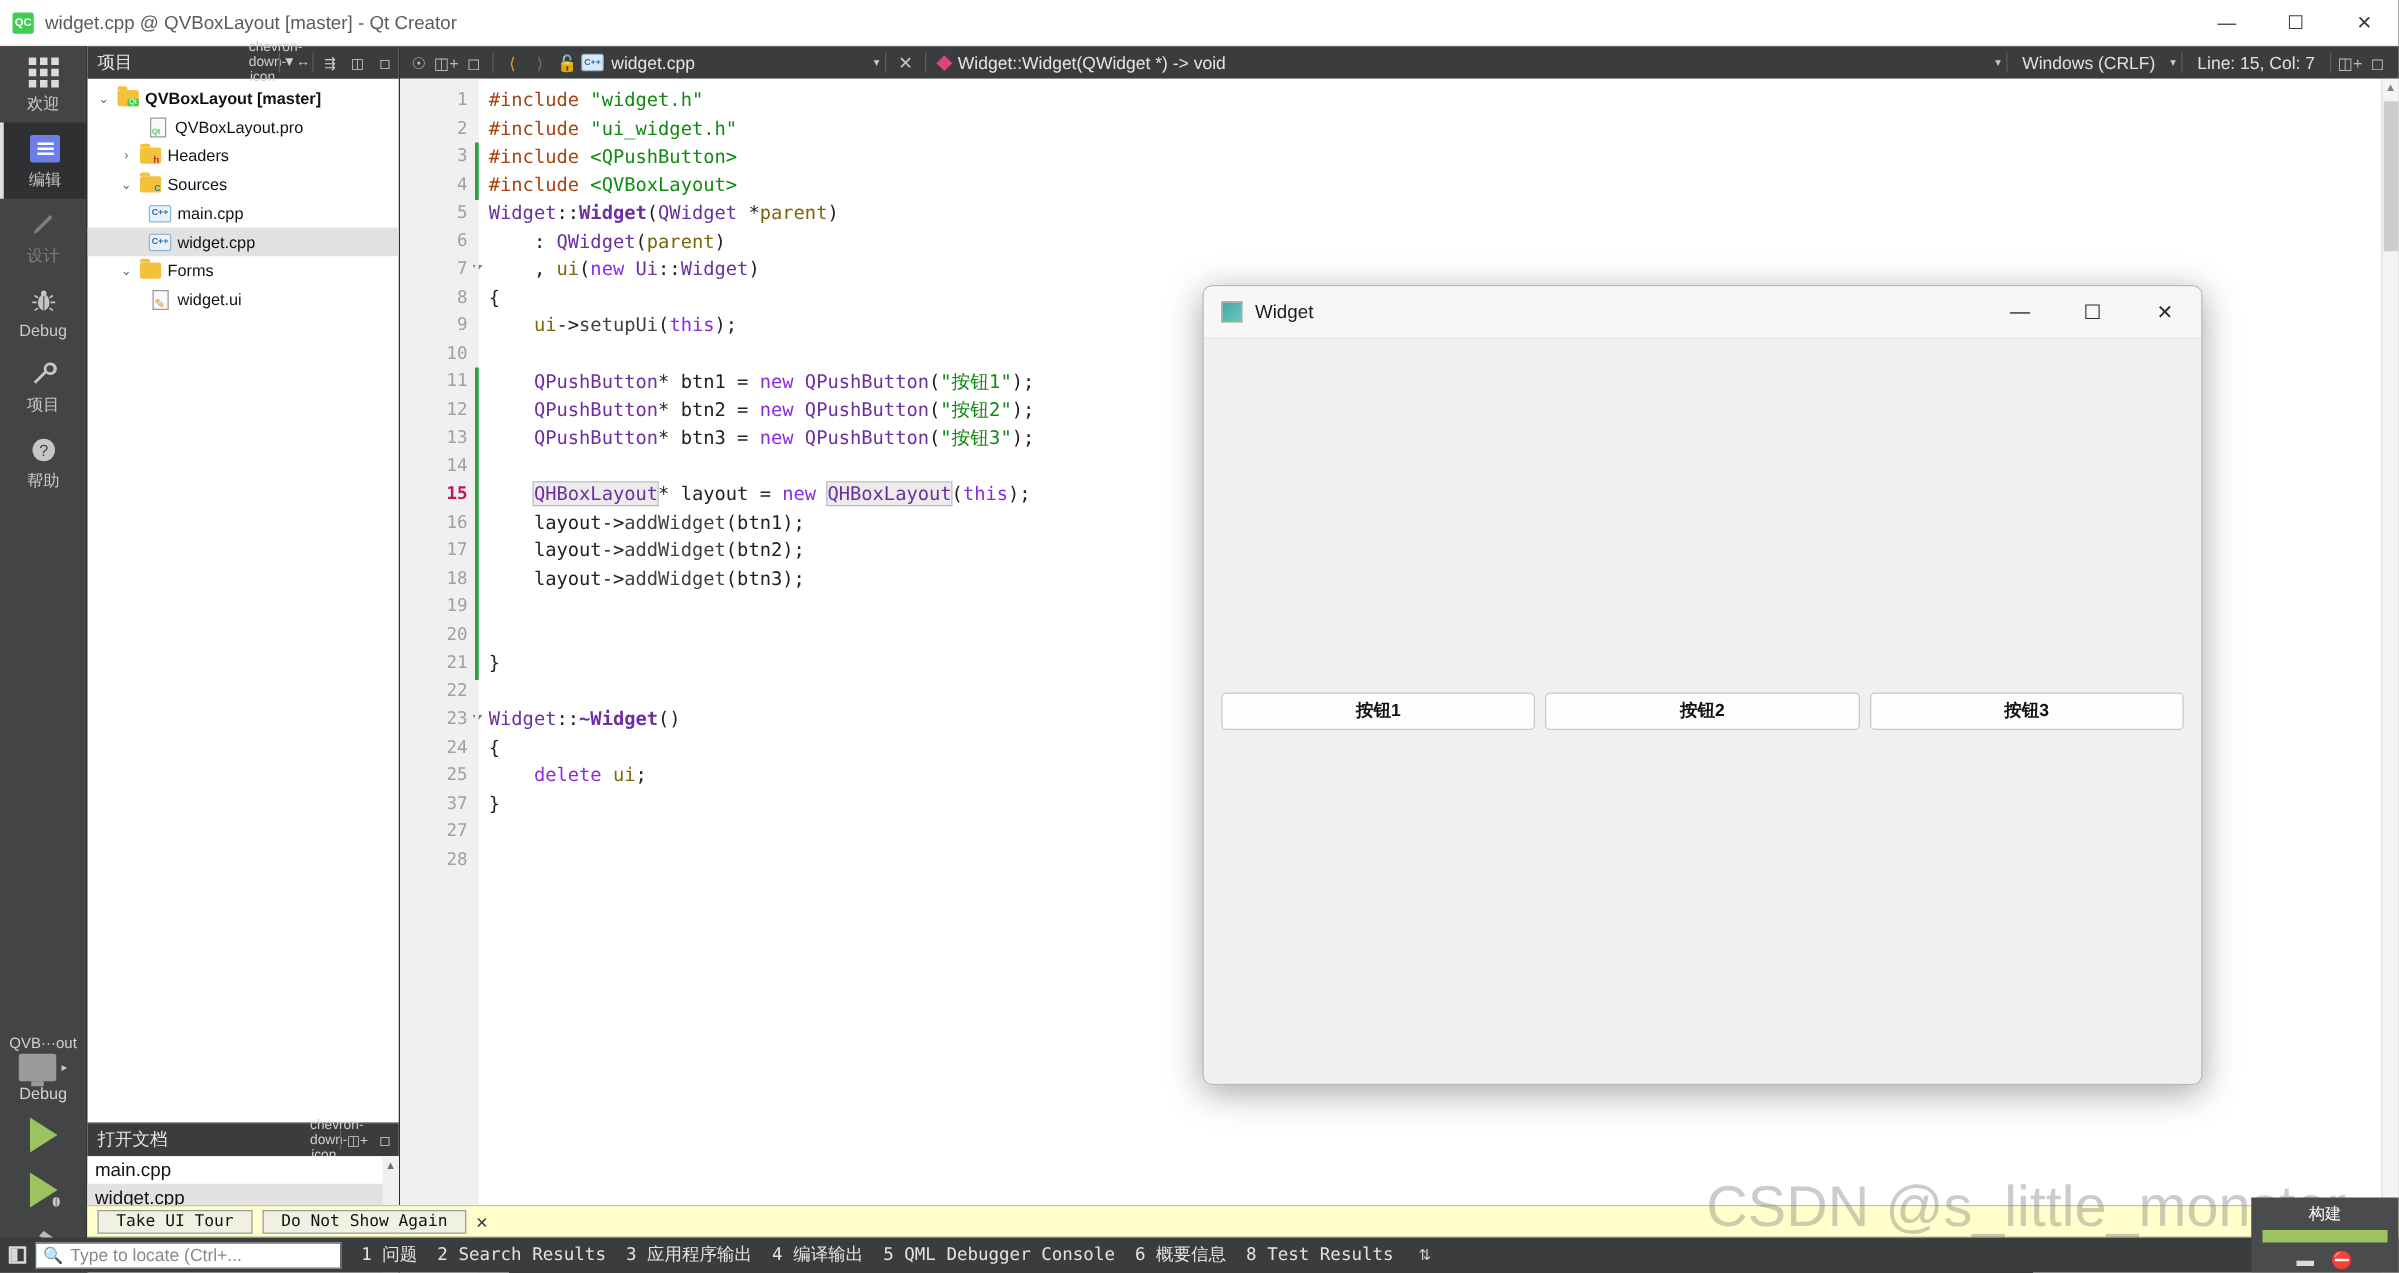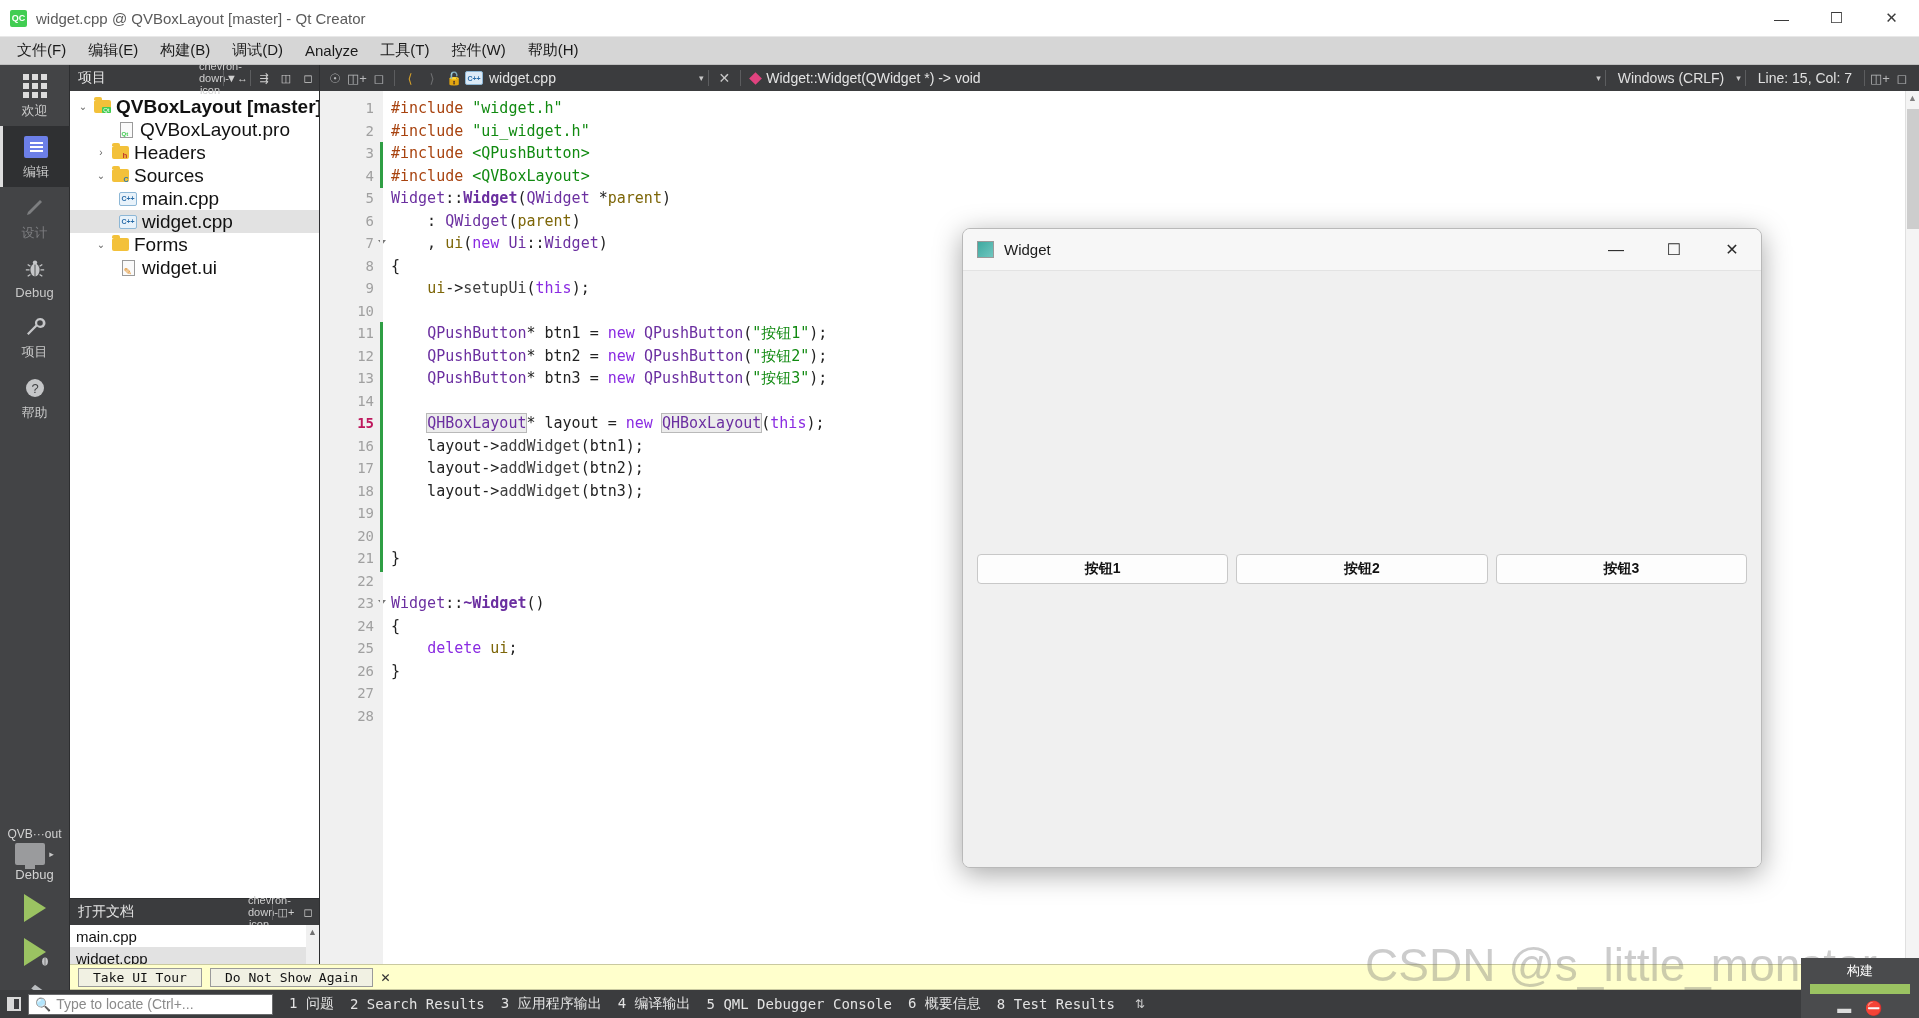--- a/index.html
+++ b/index.html
@@ -105,21 +105,21 @@
   .folder.h:after { content:"h"; position:absolute; right:1px; bottom:-1px; font-size:8px; color:#c0392b; font-weight:bold;}
   .folder.cpp:after { content:"C"; position:absolute; right:0px; bottom:-1px; font-size:7px; color:#2a7ab0; font-weight:bold;}
   .folder.forms { background:#f3c13a; }
   .filedoc { width: 13px; height: 16px; background:#fafafa; border:1px solid #9a9a9a; position: relative; }
   .filedoc.pro:after { content:"Qt"; position:absolute; left:1px; bottom:0; font-size:6px; color:#41cd52; font-weight:bold; }
   .filedoc.ui:after { content:"✎"; position:absolute; left:1px; bottom:-2px; font-size:10px; color:#e08a1e; }
   .cppicon {
     width: 18px; height: 14px; background:#e8f2fa; border:1px solid #8db7d6; border-radius:2px;
     font-size: 7px; color:#2a6ca8; display:flex; align-items:center; justify-content:center; font-weight:bold;
   }
-  .tlabel { font-size: 19px; }
+  .tlabel { font-size: 13px; }
   .tlabel.bold { font-weight: bold; }
 
   .opendocs { height: 120px; flex: 0 0 120px; display: flex; flex-direction: column; border-top: 1px solid #2d2e30; }
   .od-list { flex: 1; background: #fff; position: relative; overflow: hidden; }
   .od-row { height: 22px; display:flex; align-items:center; padding-left: 6px; font-size: 15px; color:#111; }
   .od-row.sel { background: #e2e2e2; }
   .od-scroll { position:absolute; right:0; top:0; width: 13px; height: 100%; background:#f0f0f0; }
   .od-scroll .up { color:#707070; font-size: 9px; text-align:center; padding-top:2px; }
   .od-scroll .dn { position:absolute; bottom:2px; width:100%; color:#707070; font-size:9px; text-align:center; }
 
@@ -256,30 +256,20 @@
 
   <div class="titlebar">
     <div class="tb-icon">QC</div>
     <div class="tb-title">widget.cpp @ QVBoxLayout [master] - Qt Creator</div>
     <div class="tb-spacer"></div>
     <div class="tb-btn">—</div>
     <div class="tb-btn">☐</div>
     <div class="tb-btn close">✕</div>
   </div>
 
-  <div class="menubar">
-    <div class="menu-item">文件(F)</div>
-    <div class="menu-item">编辑(E)</div>
-    <div class="menu-item">构建(B)</div>
-    <div class="menu-item">调试(D)</div>
-    <div class="menu-item">Analyze</div>
-    <div class="menu-item">工具(T)</div>
-    <div class="menu-item">控件(W)</div>
-    <div class="menu-item">帮助(H)</div>
-  </div>
 
   <div class="body">
 
     <div class="modebar">
       <div class="mode">
         <div class="mode-glyph">
           <span class="grid-dots">
               <i></i>
               <i></i>
               <i></i>
@@ -517,21 +507,21 @@
           <div class="gline">16</div>
           <div class="gline">17</div>
           <div class="gline">18</div>
           <div class="gline">19</div>
           <div class="gline">20</div>
           <div class="gline">21</div>
           <div class="gline">22</div>
           <div class="gline"><span>23</span><span class="gmark open"></span></div>
           <div class="gline">24</div>
           <div class="gline">25</div>
-          <div class="gline">26</div>
+          <div class="gline">37</div>
           <div class="gline">27</div>
           <div class="gline">28</div>
         </div>
 
         <div class="changebar">
           <div class="seg" style="top:51px;height:46px;"></div>
           <div class="seg" style="top:231px;height:250px;"></div>
         </div>
 
         <div class="code"><div class="cline"><span class="pre">#include</span> <span class="str">"widget.h"</span></div><div class="cline"><span class="pre">#include</span> <span class="str">"ui_widget.h"</span></div><div class="cline"><span class="pre">#include</span> <span class="inc">&lt;QPushButton&gt;</span></div><div class="cline"><span class="pre">#include</span> <span class="inc">&lt;QVBoxLayout&gt;</span></div><div class="cline"><span class="type">Widget</span>::<span class="type bold">Widget</span>(<span class="type">QWidget</span> *<span class="kw2">parent</span>)</div><div class="cline">    : <span class="type">QWidget</span>(<span class="kw2">parent</span>)</div><div class="cline">    , <span class="kw2">ui</span>(<span class="kw">new</span> <span class="type">Ui</span>::<span class="type">Widget</span>)</div><div class="cline">{</div><div class="cline">    <span class="kw2">ui</span>-&gt;<span class="fn">setupUi</span>(<span class="kw">this</span>);</div><div class="cline">&nbsp;</div><div class="cline">    <span class="type">QPushButton</span>* btn1 = <span class="kw">new</span> <span class="type">QPushButton</span>(<span class="str">"按钮1"</span>);</div><div class="cline">    <span class="type">QPushButton</span>* btn2 = <span class="kw">new</span> <span class="type">QPushButton</span>(<span class="str">"按钮2"</span>);</div><div class="cline">    <span class="type">QPushButton</span>* btn3 = <span class="kw">new</span> <span class="type">QPushButton</span>(<span class="str">"按钮3"</span>);</div><div class="cline">&nbsp;</div><div class="cline">    <span class="type occ">QHBoxLayout</span>* layout = <span class="kw">new</span> <span class="type occ">QHBoxLayout</span>(<span class="kw">this</span>);</div><div class="cline">    layout-&gt;<span class="fn">addWidget</span>(btn1);</div><div class="cline">    layout-&gt;<span class="fn">addWidget</span>(btn2);</div><div class="cline">    layout-&gt;<span class="fn">addWidget</span>(btn3);</div><div class="cline">&nbsp;</div><div class="cline">&nbsp;</div><div class="cline">}</div><div class="cline">&nbsp;</div><div class="cline"><span class="type">Widget</span>::<span class="type bold">~Widget</span>()</div><div class="cline">{</div><div class="cline">    <span class="kw">delete</span> <span class="kw2">ui</span>;</div><div class="cline">}</div><div class="cline">&nbsp;</div><div class="cline">&nbsp;</div></div>

